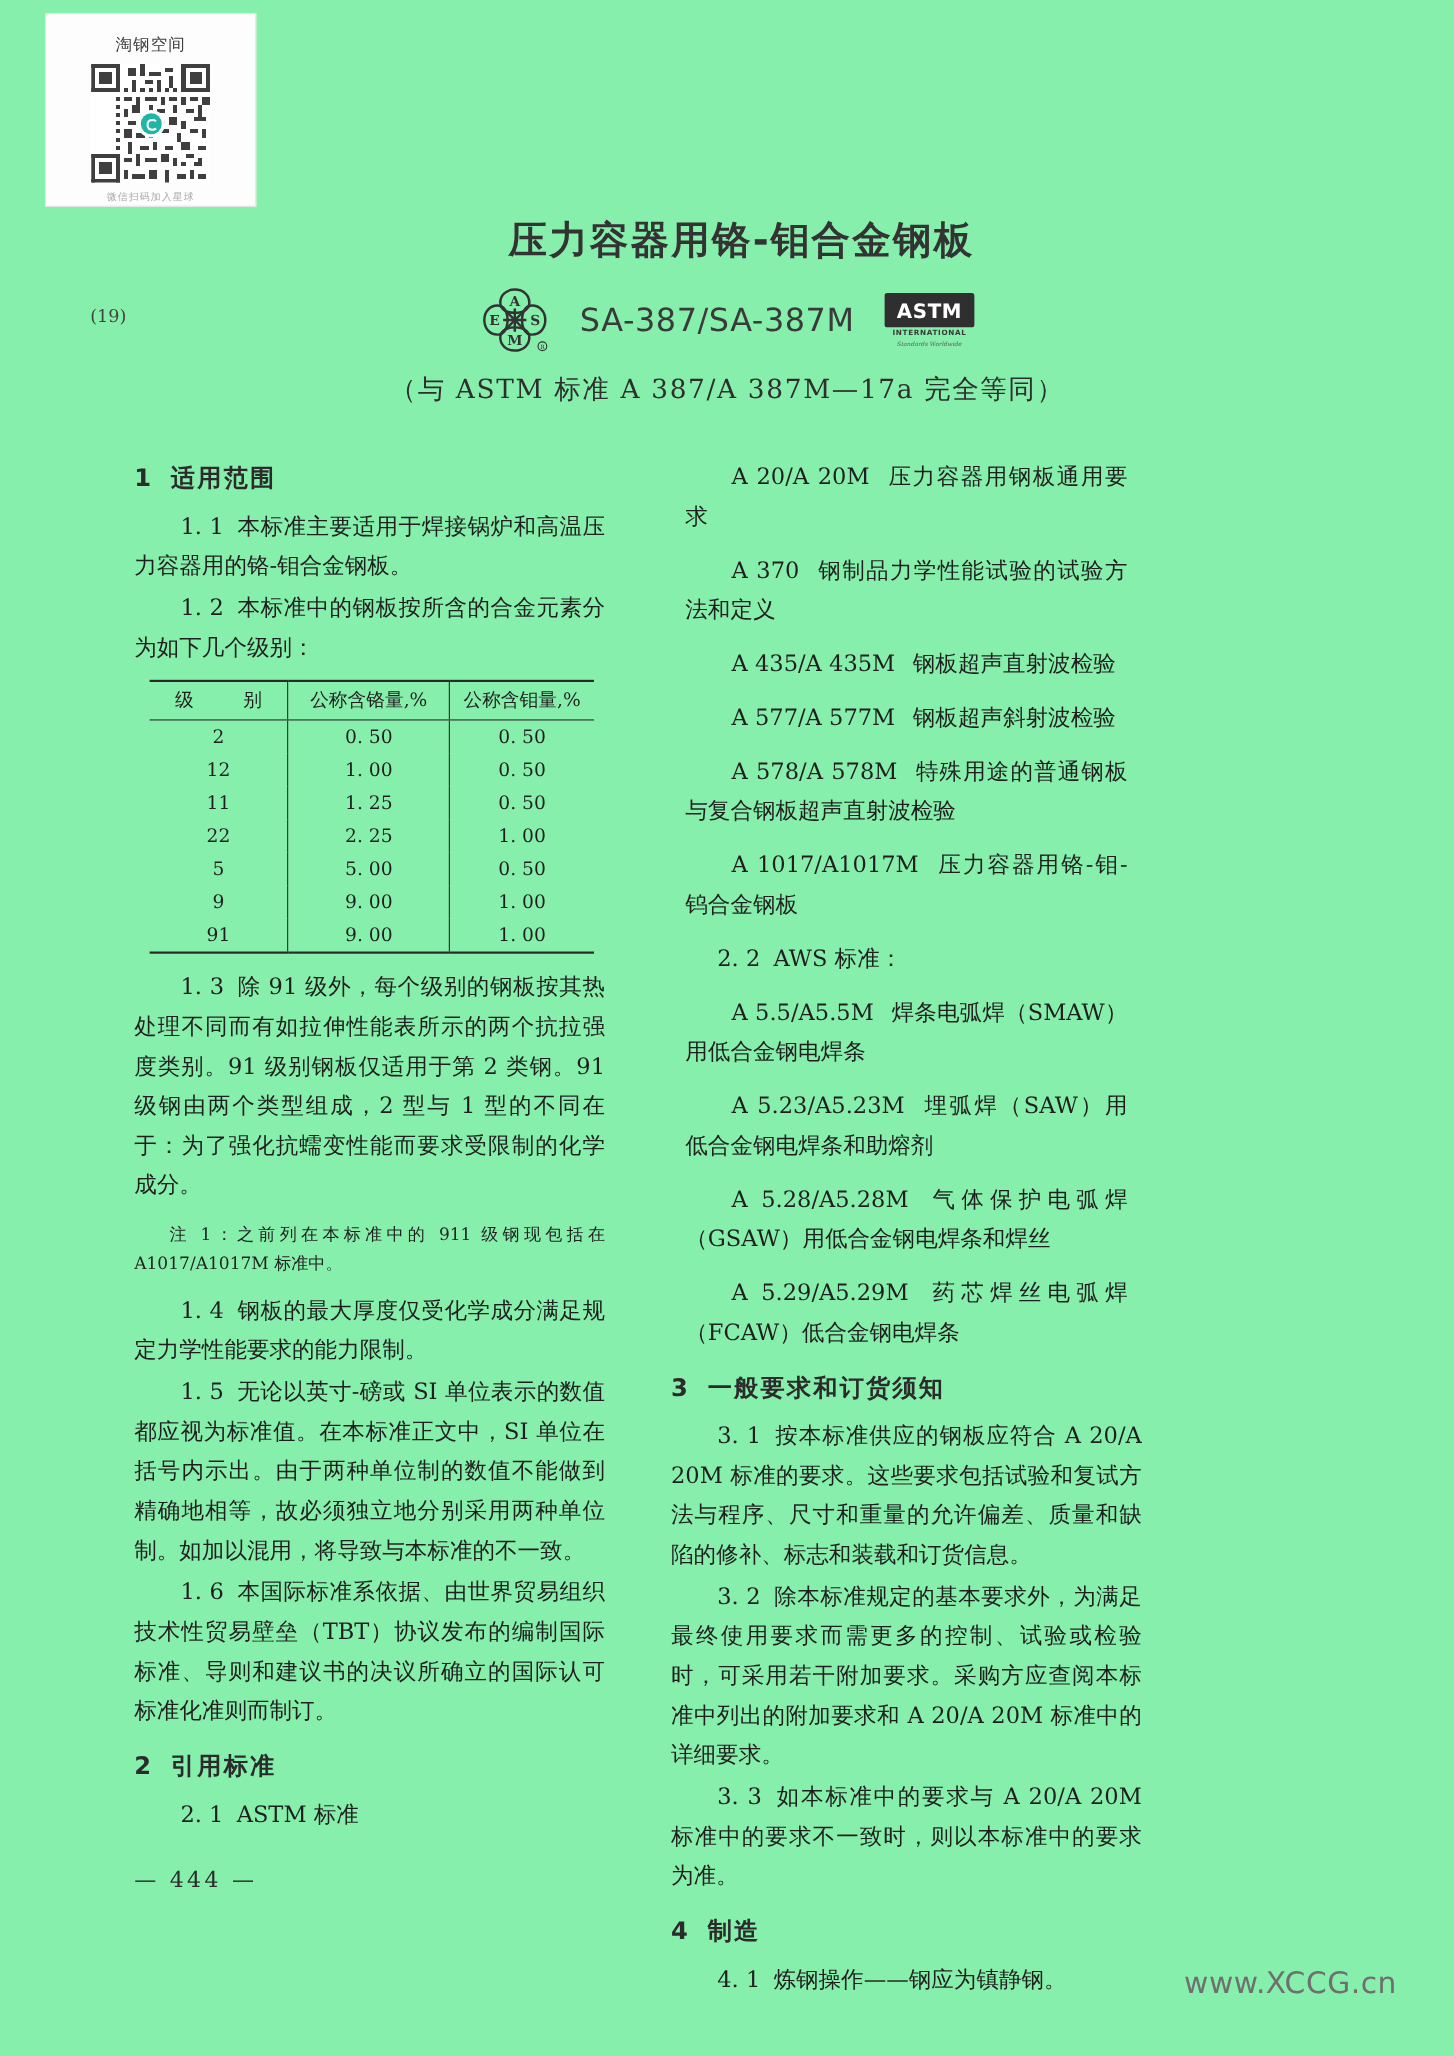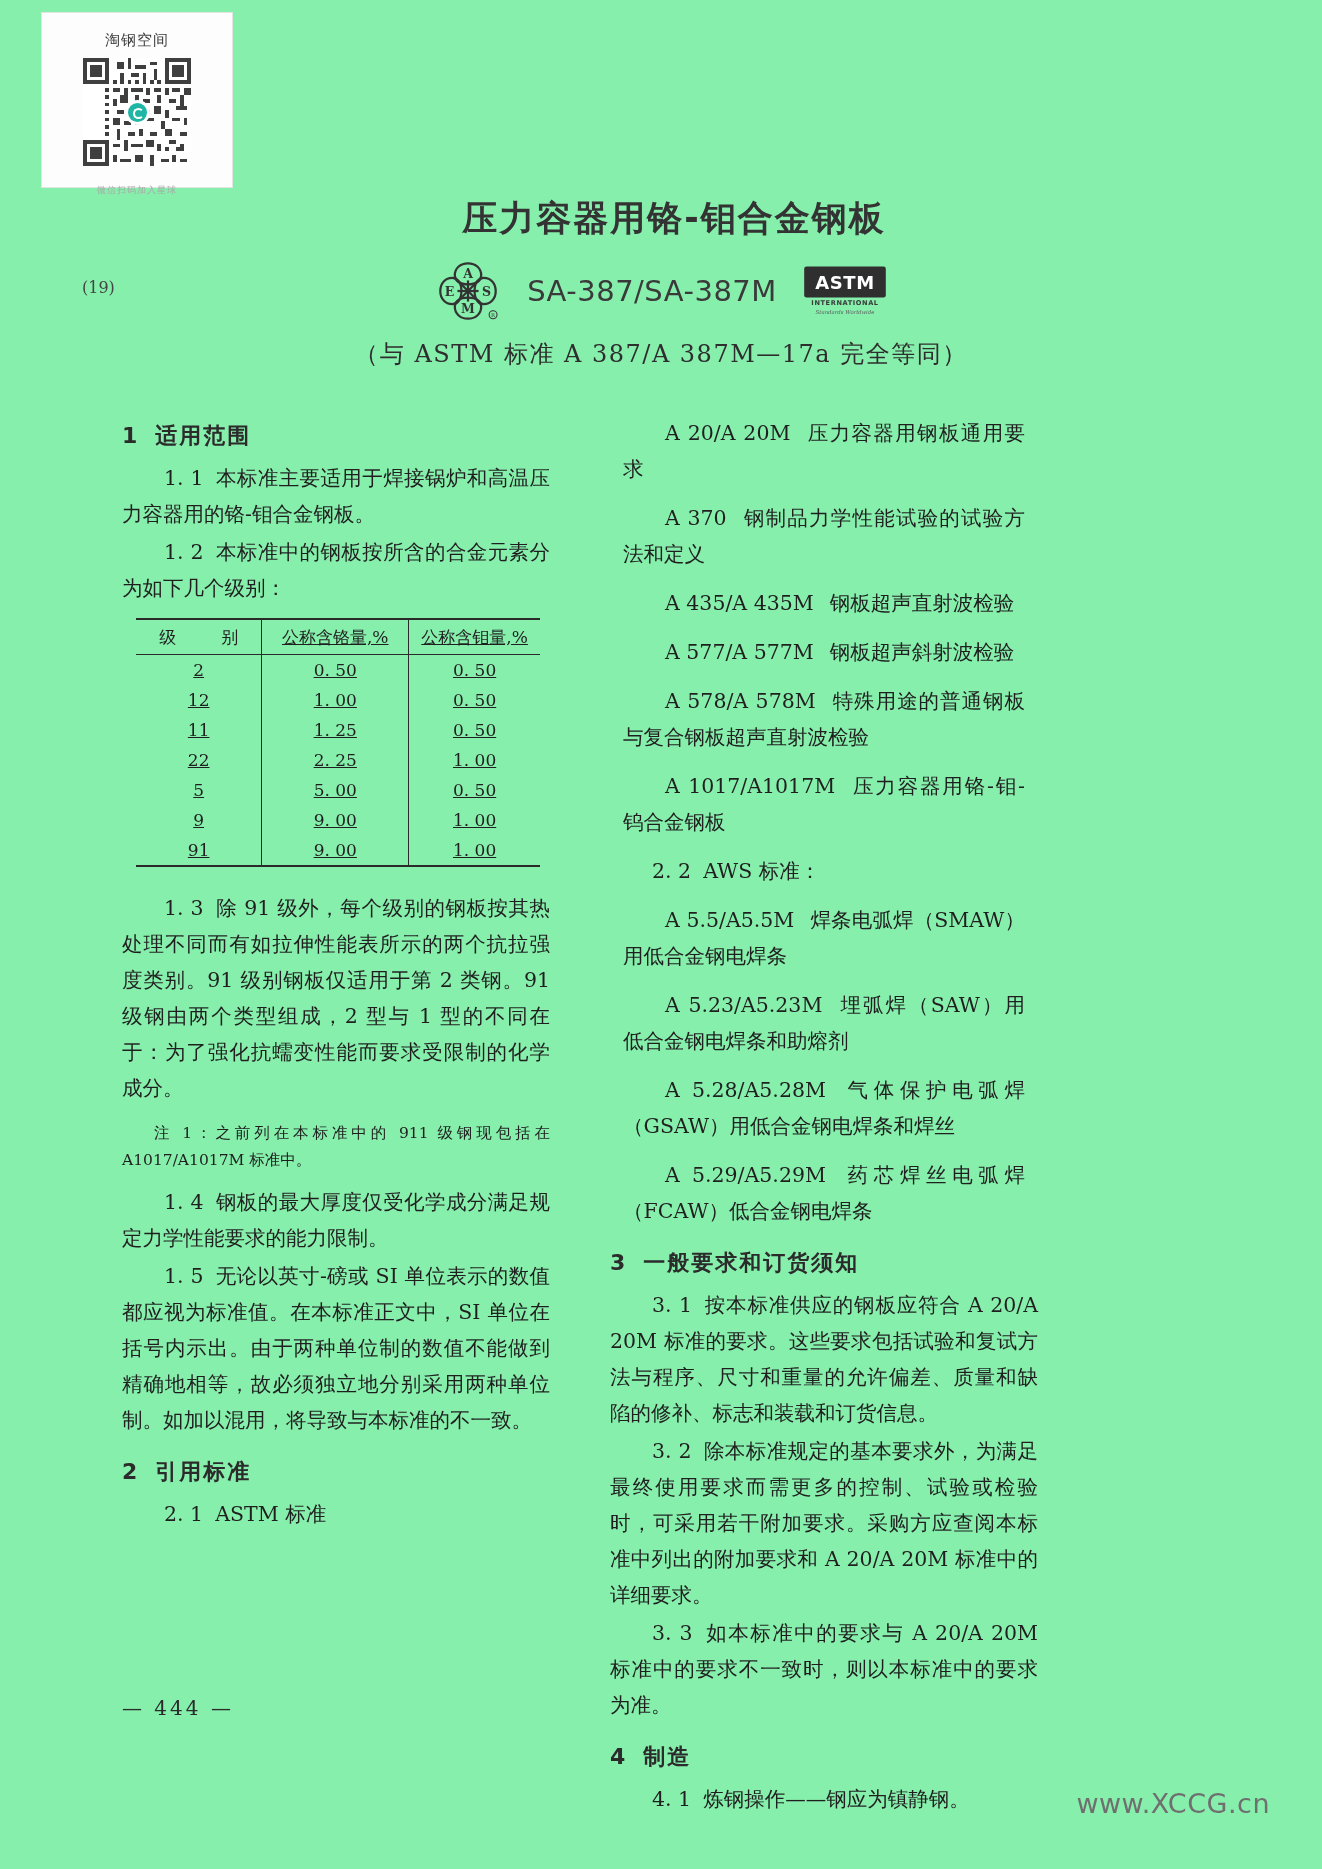--- a/index.html
+++ b/index.html
@@ -64,21 +64,21 @@
     width: 7px; height: 7px;
     border: 2px solid #ffffff;
     border-right-color: transparent;
     border-radius: 50%;
   }
   .qr-caption {
     font-family: "DejaVu Sans", "Liberation Sans", sans-serif;
     font-size: 9px;
     color: #a9a9a9;
     letter-spacing: 1px;
-    margin-top: 18px;
+    margin-top: 7px;
   }
 
   
   .doc-title {
     position: absolute;
     left: 0;
     top: 195px;
     width: 1322px;
     text-align: center;
     font-family: "DejaVu Sans", "Liberation Sans", sans-serif;
@@ -164,24 +164,23 @@
   p.ref {
     margin: 13px;
     text-indent: 42px;
   }
   p.ref .code { margin-right: 16px; }
 
   
   table.grades {
     border-collapse: collapse;
     width: 404px;
-    margin: 12px 0 23px 14px;
+    margin: 12px 0 12px 14px;
     font-size: 17px;
     line-height: 20px;
-    text-decoration: underline;
   }
   table.grades th,
   table.grades td {
     text-align: center;
     padding: 5px 2px;
     font-weight: normal;
   }
   table.grades thead th {
     border-top: 2.2px solid #2a2a2a;
     border-bottom: 1.1px solid #2a2a2a;
@@ -439,20 +438,23 @@
     <p class="note">注 1：之前列在本标准中的 911 级钢现包括在 A1017/A1017M 标准中。</p>
 
     <p class="para">
       <span class="lbl">1. 4</span><span>钢板的最大厚度仅受化学成分满足规定力学性能要求的能力限制。</span>
     </p>
 
     <p class="para">
       <span class="lbl">1. 5</span><span>无论以英寸-磅或 SI 单位表示的数值都应视为标准值。在本标准正文中，SI 单位在括号内示出。由于两种单位制的数值不能做到精确地相等，故必须独立地分别采用两种单位制。如加以混用，将导致与本标准的不一致。</span>
     </p>
 
+    <p class="para">
+      <span class="lbl">1. 6</span><span>本国际标准系依据、由世界贸易组织技术性贸易壁垒（TBT）协议发布的编制国际标准、导则和建议书的决议所确立的国际认可标准化准则而制订。</span>
+    </p>
 
     <h2 class="sec">
       <span class="sec-no">2</span><span>引用标准</span>
     </h2>
 
     <p class="para">
       <span class="lbl">2. 1</span><span>ASTM 标准</span>
     </p>
   </div>
 

